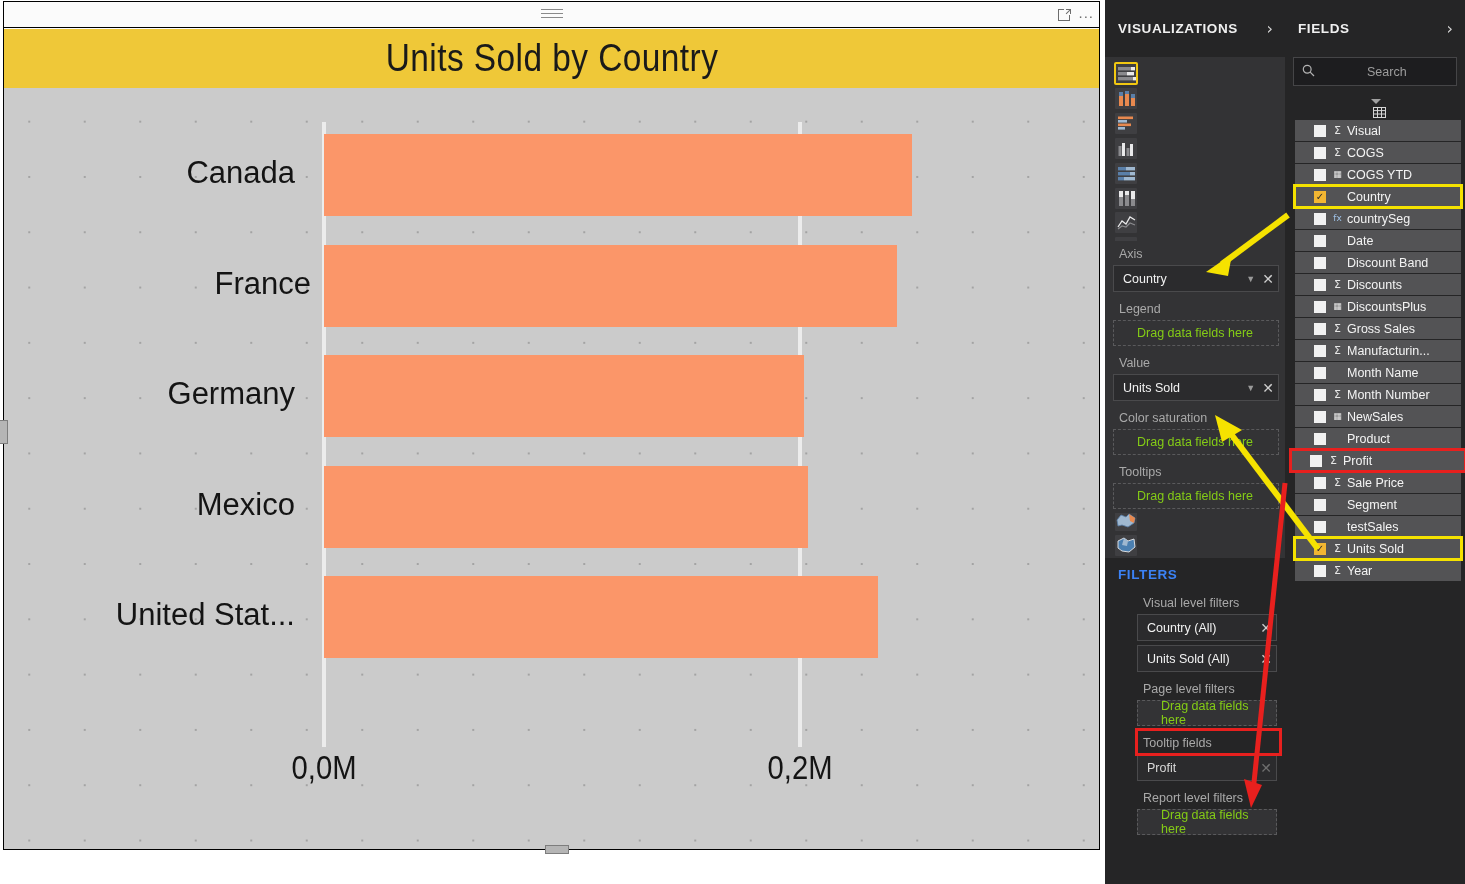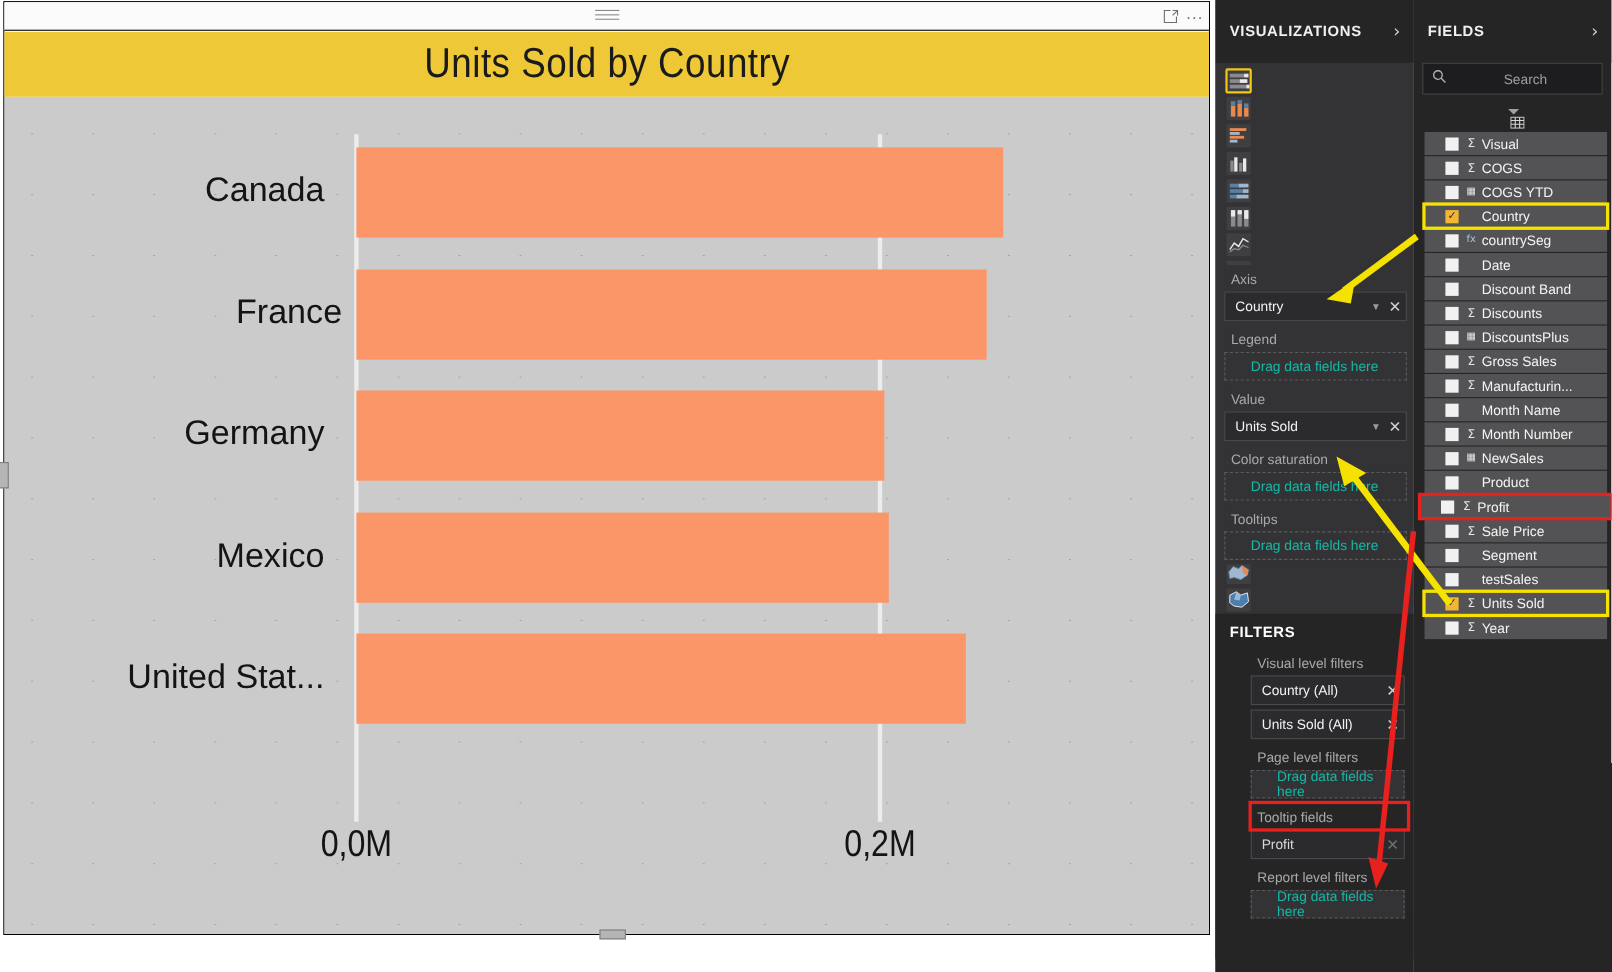--- a/index.html
+++ b/index.html
@@ -132,40 +132,40 @@
   #field-wells {
     position: absolute; left: 8px; top: 241px; width: 166px;
     background: #333335;
   }
   .well-label {
     font-size: 12.5px; color: #a9a9a9; padding: 6px 0 4px 6px;
   }
   .well-drop {
     height: 26px; border: 1px dashed #5a5a5c; margin: 0 0 4px 0;
     display: flex; align-items: center; padding-left: 23px;
-    font-size: 12.5px; color: #14b8a6; background: #333335;
+    font-size: 12.5px; color: #84cc16; background: #333335;
   }
   .well-chip {
     height: 27px; background: #2b2b2d; border: 1px solid #4a4a4c;
     display: flex; align-items: center; padding: 0 4px 0 9px; margin-bottom: 4px;
     font-size: 12.5px; color: #f2f2f2;
   }
   .well-chip .nm { flex: 1; }
   .well-chip .caret { color: #9a9a9a; font-size: 9px; margin-right: 7px; }
   .well-chip .x { color: #cfcfcf; font-size: 14px; line-height: 1; }
   .well-chip.dim .nm { color: #d8d8d8; }
   .well-chip.dim .x { color: #6f6f6f; }
 
   #filters-pane {
     position: absolute; left: 0; top: 558px; width: 180px; bottom: 0;
     background: #252526;
   }
   #filters-head {
     height: 32px; display: flex; align-items: center; padding-left: 13px;
-    font-size: 13.5px; color: #ffffff; font-weight: bold; letter-spacing: .6px;
+    font-size: 13.5px; color: #3b82f6; font-weight: bold; letter-spacing: .6px;
   }
   #filters-body { padding: 0 8px; margin-left: 24px; }
 
   
   #fields-pane {
     position: absolute; left: 1285px; top: 0; width: 180px; height: 884px;
     background: #252526;
   }
   #search-box {
     margin: 0 8px; height: 29px; background: #1d1d1f; border: 1px solid #454547;

